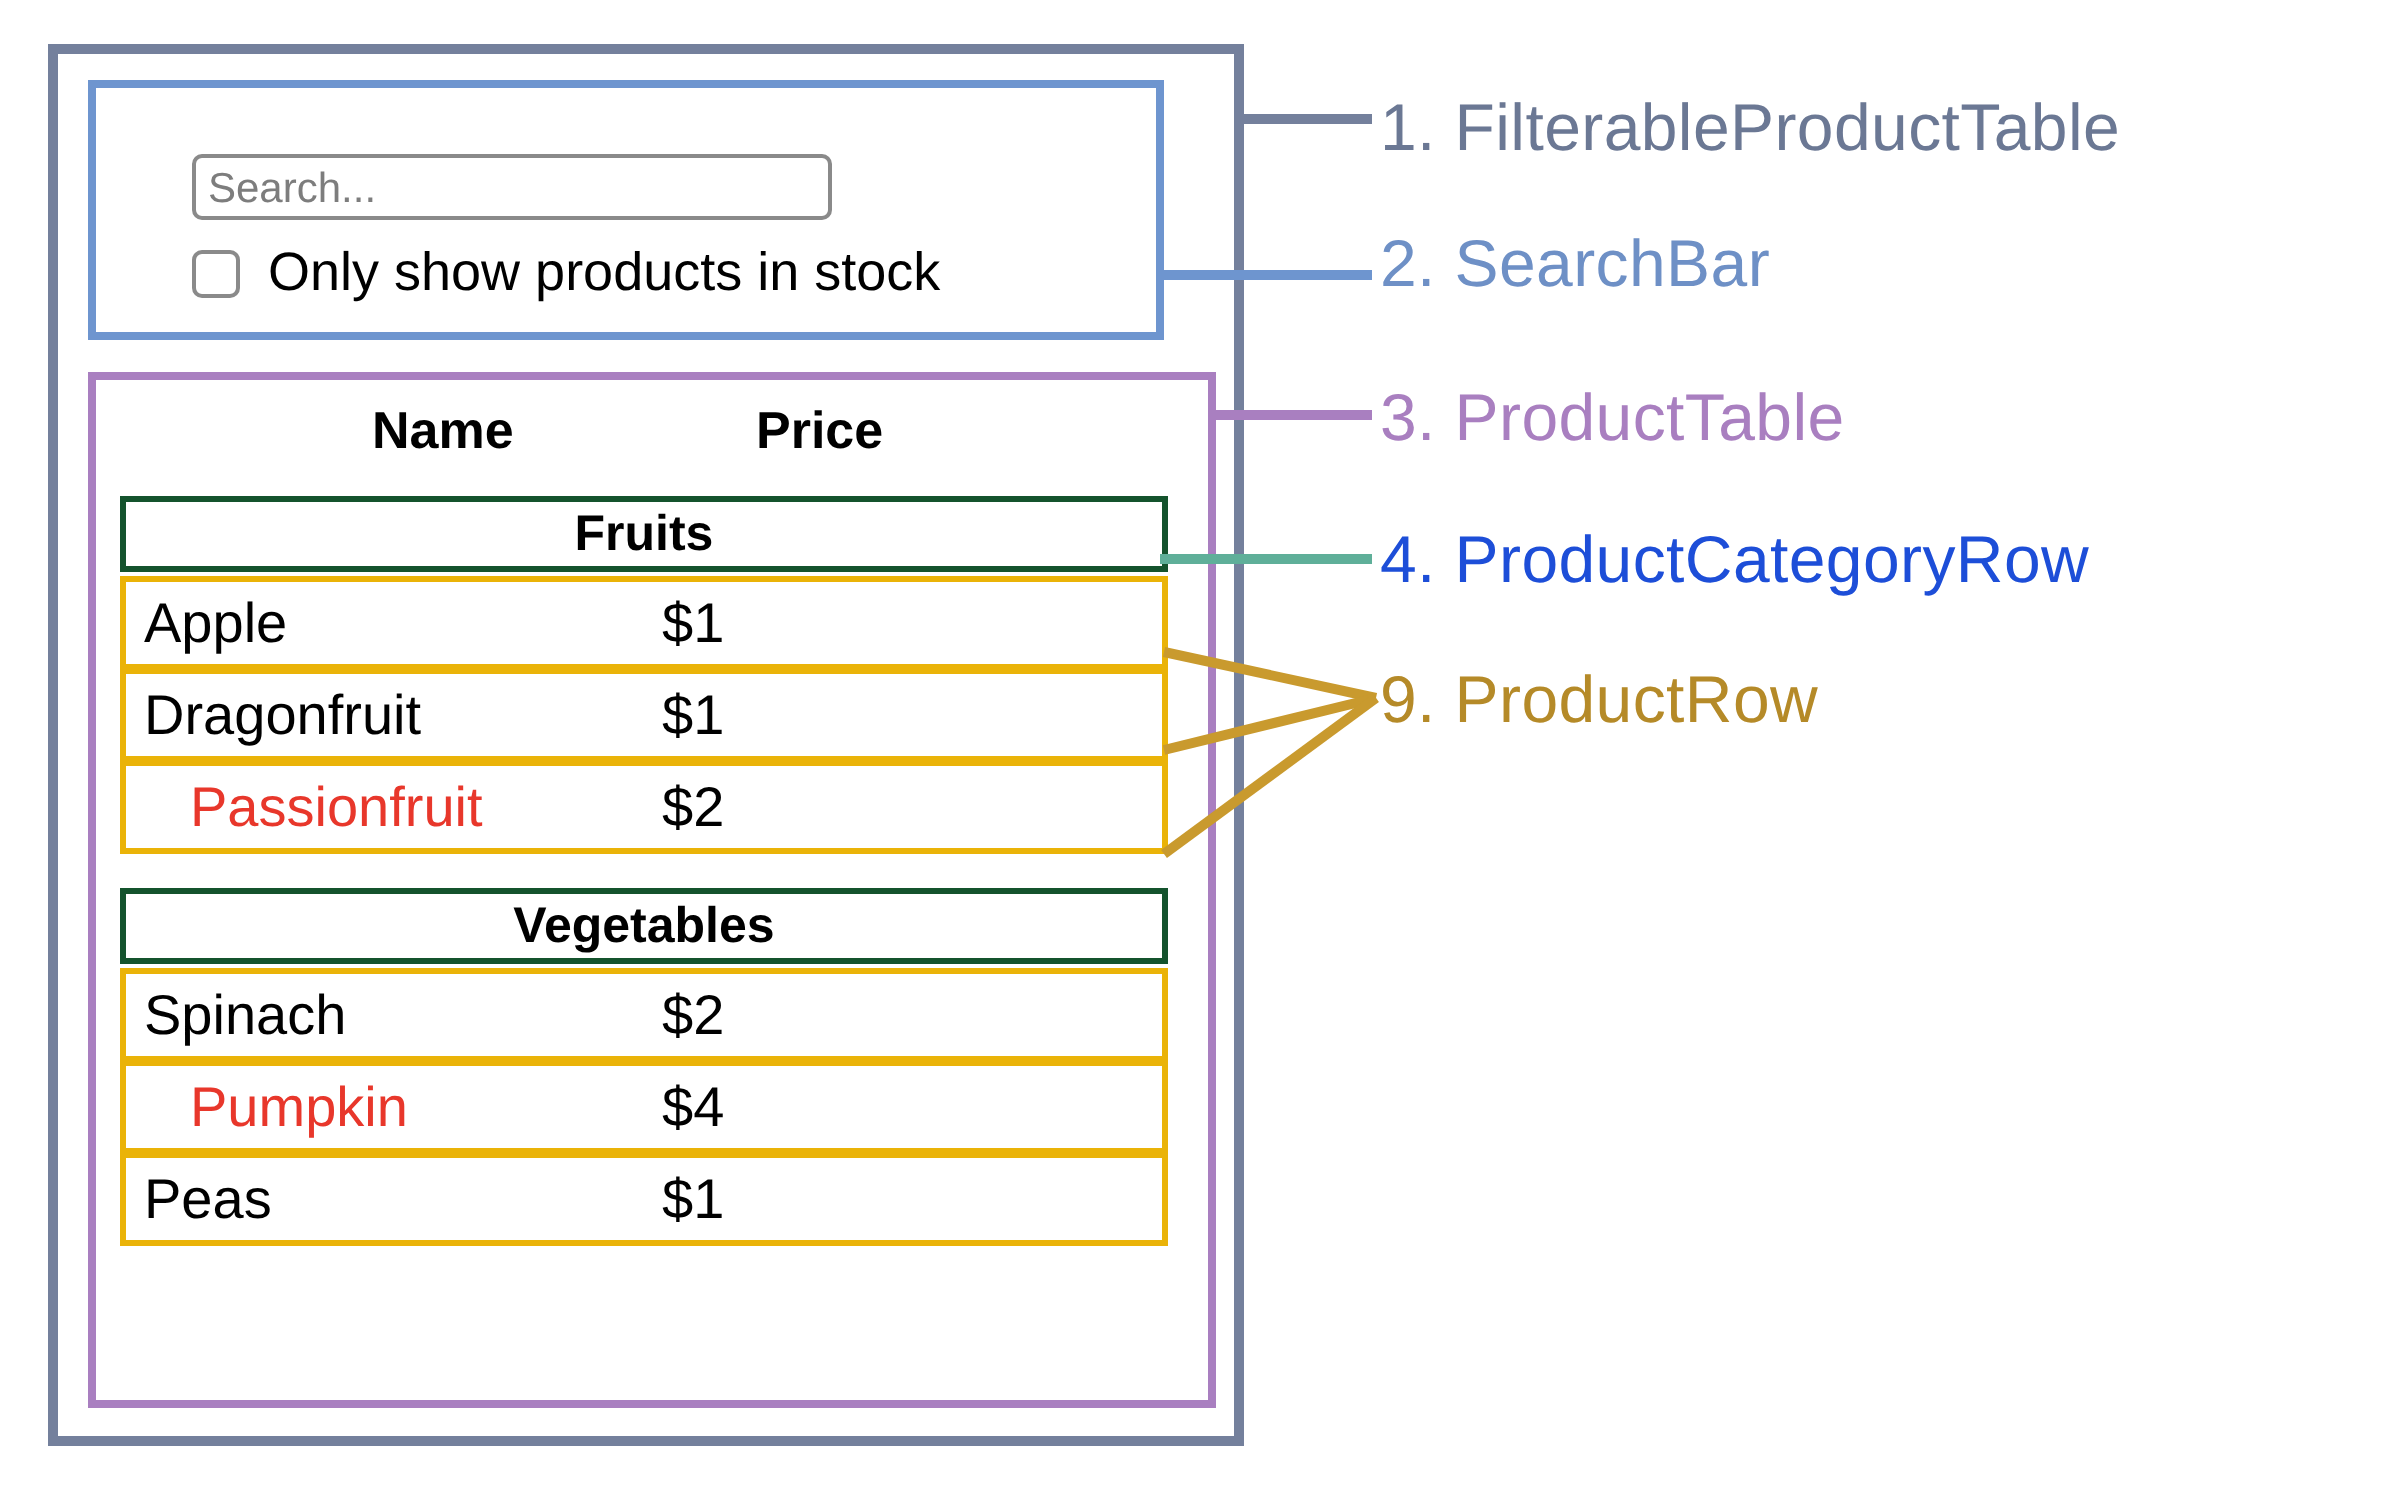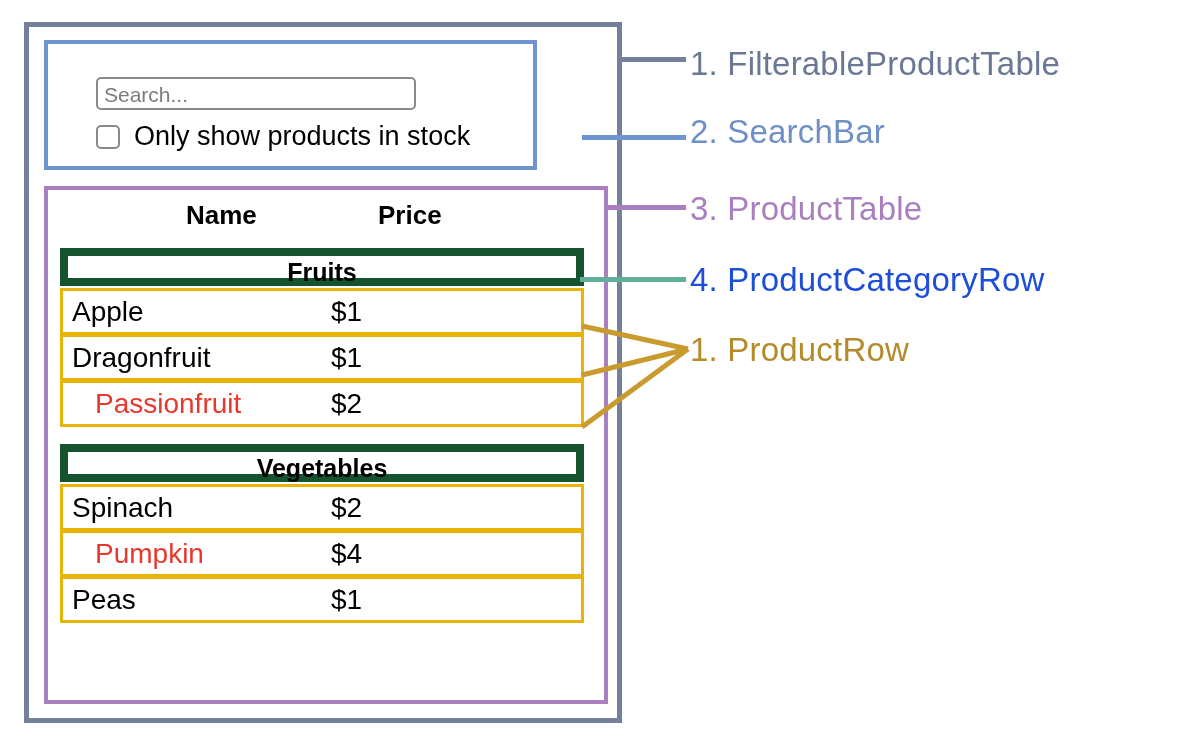--- a/index.html
+++ b/index.html
@@ -31,21 +31,21 @@
     box-sizing: border-box;
     border: 5px solid #74809c;
     background: #ffffff;
   }
 
   
   .frame-searchbar {
     position: absolute;
     left: 44px;
     top: 40px;
-    width: 493px;
+    width: 538px;
     height: 130px;
     box-sizing: border-box;
     border: 4px solid #6e95cf;
     background: #ffffff;
   }
 
   .search-input {
     position: absolute;
     left: 48px;
     top: 33px;
@@ -125,21 +125,21 @@
     position: absolute;
     left: 12px;
     top: 58px;
     width: 524px;
   }
 
   .category-row {
     box-sizing: border-box;
     width: 524px;
     height: 38px;
-    border: 8px solid #14532d;
+    border: 3px solid #14532d;
     background: #ffffff;
     position: relative;
   }
   .category-label {
     position: absolute;
     left: 0; right: 0;
     top: 4px;
     text-align: center;
     font-family: "Liberation Sans", sans-serif;
     font-size: 25px;
@@ -300,16 +300,16 @@
     <polyline points="22,26 128,49" fill="none" stroke="#c99a2e" stroke-width="5"></polyline>
     <polyline points="22,75 128,49" fill="none" stroke="#c99a2e" stroke-width="5"></polyline>
     <polyline points="22,127 128,49" fill="none" stroke="#c99a2e" stroke-width="5"></polyline>
   </svg>
 
   <div class="legend">
     <div class="legend-item lg1">1. FilterableProductTable</div>
     <div class="legend-item lg2">2. SearchBar</div>
     <div class="legend-item lg3">3. ProductTable</div>
     <div class="legend-item lg4">4. ProductCategoryRow</div>
-    <div class="legend-item lg5">1. ProductRow</div>
+    <div class="legend-item lg5">9. ProductRow</div>
   </div>
 
 </div>
 
 </body></html>

